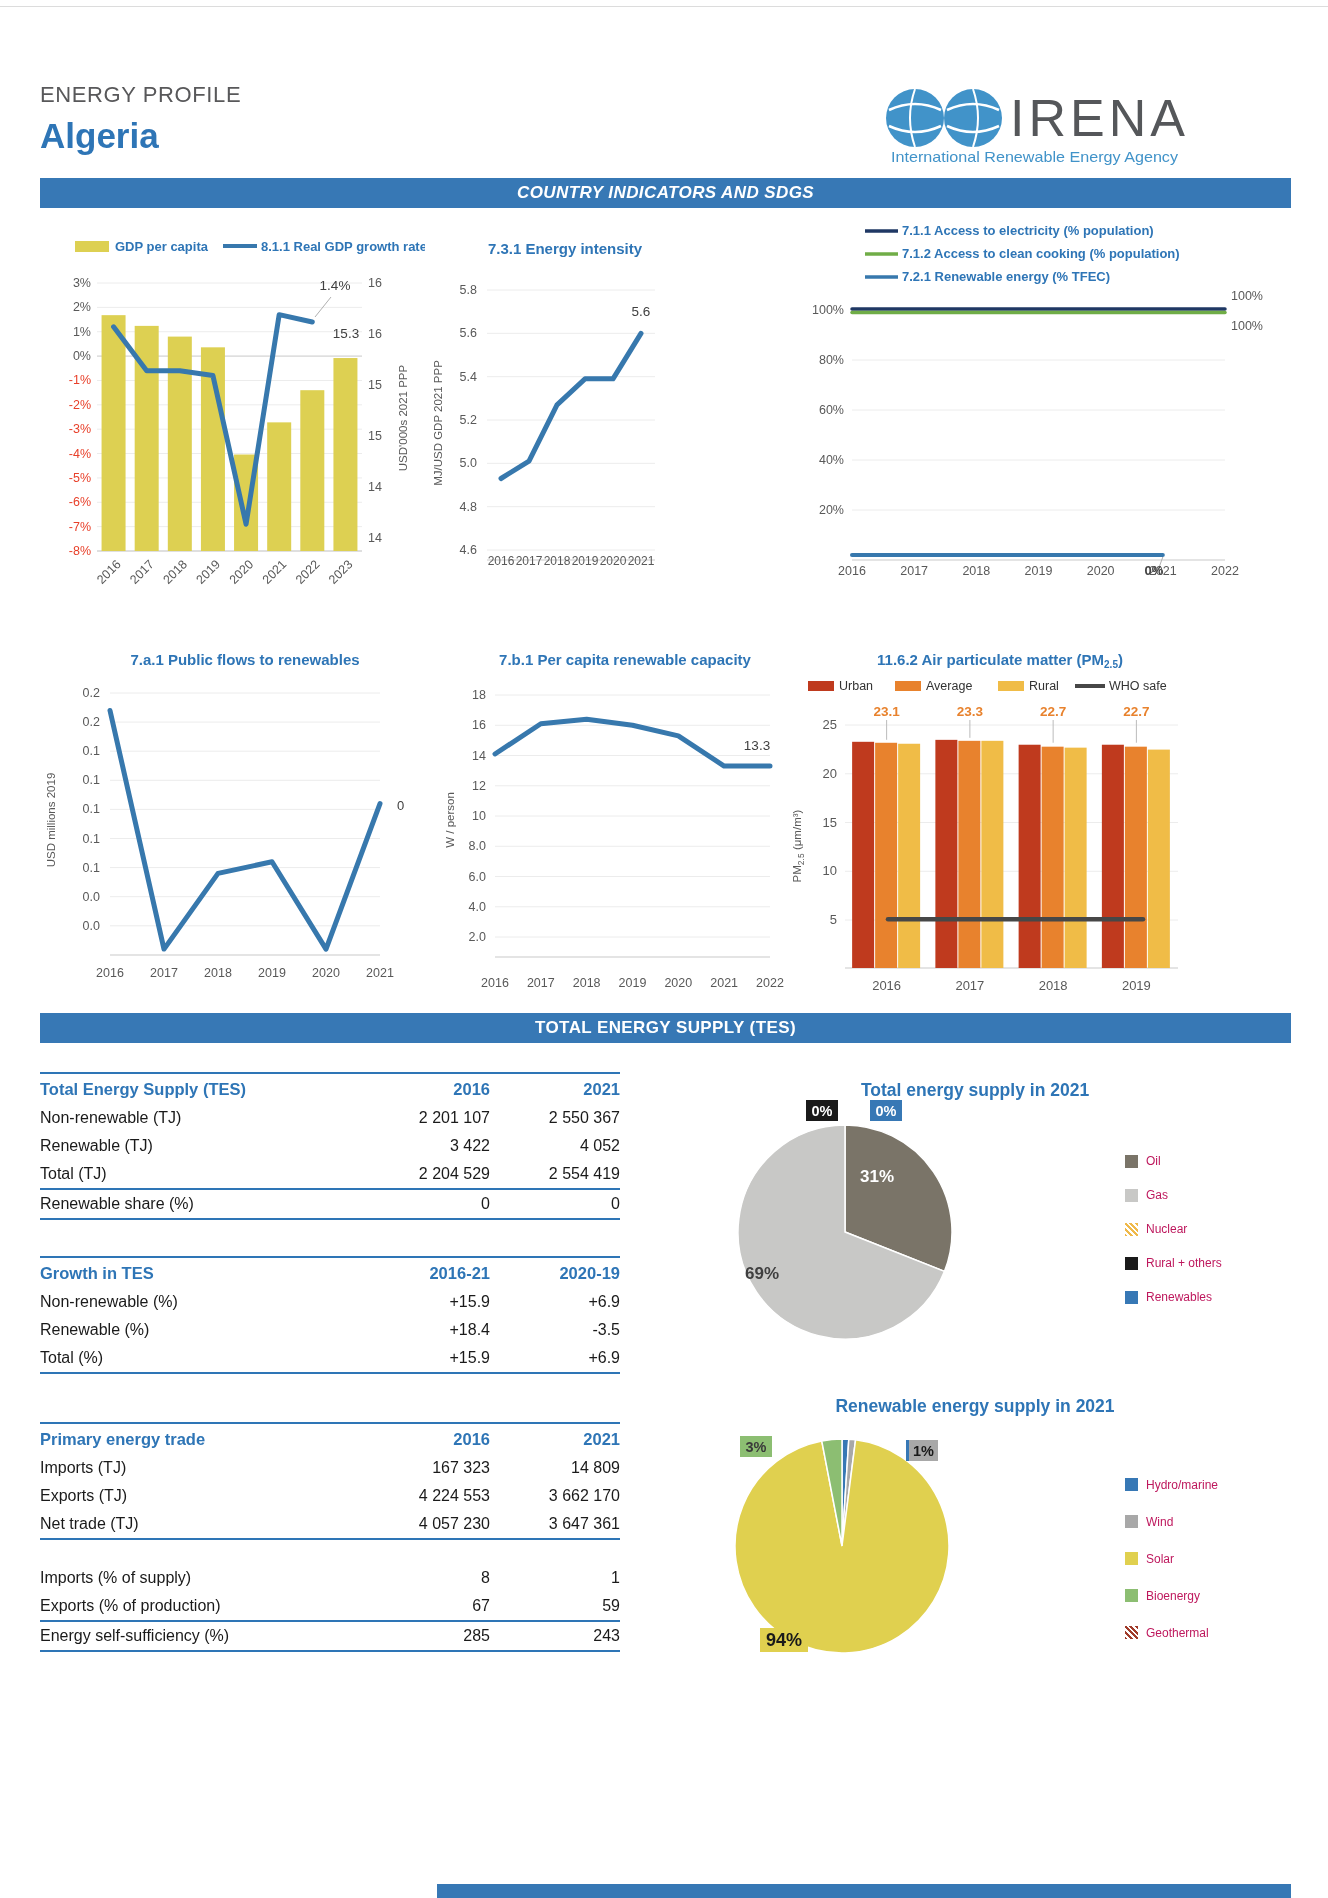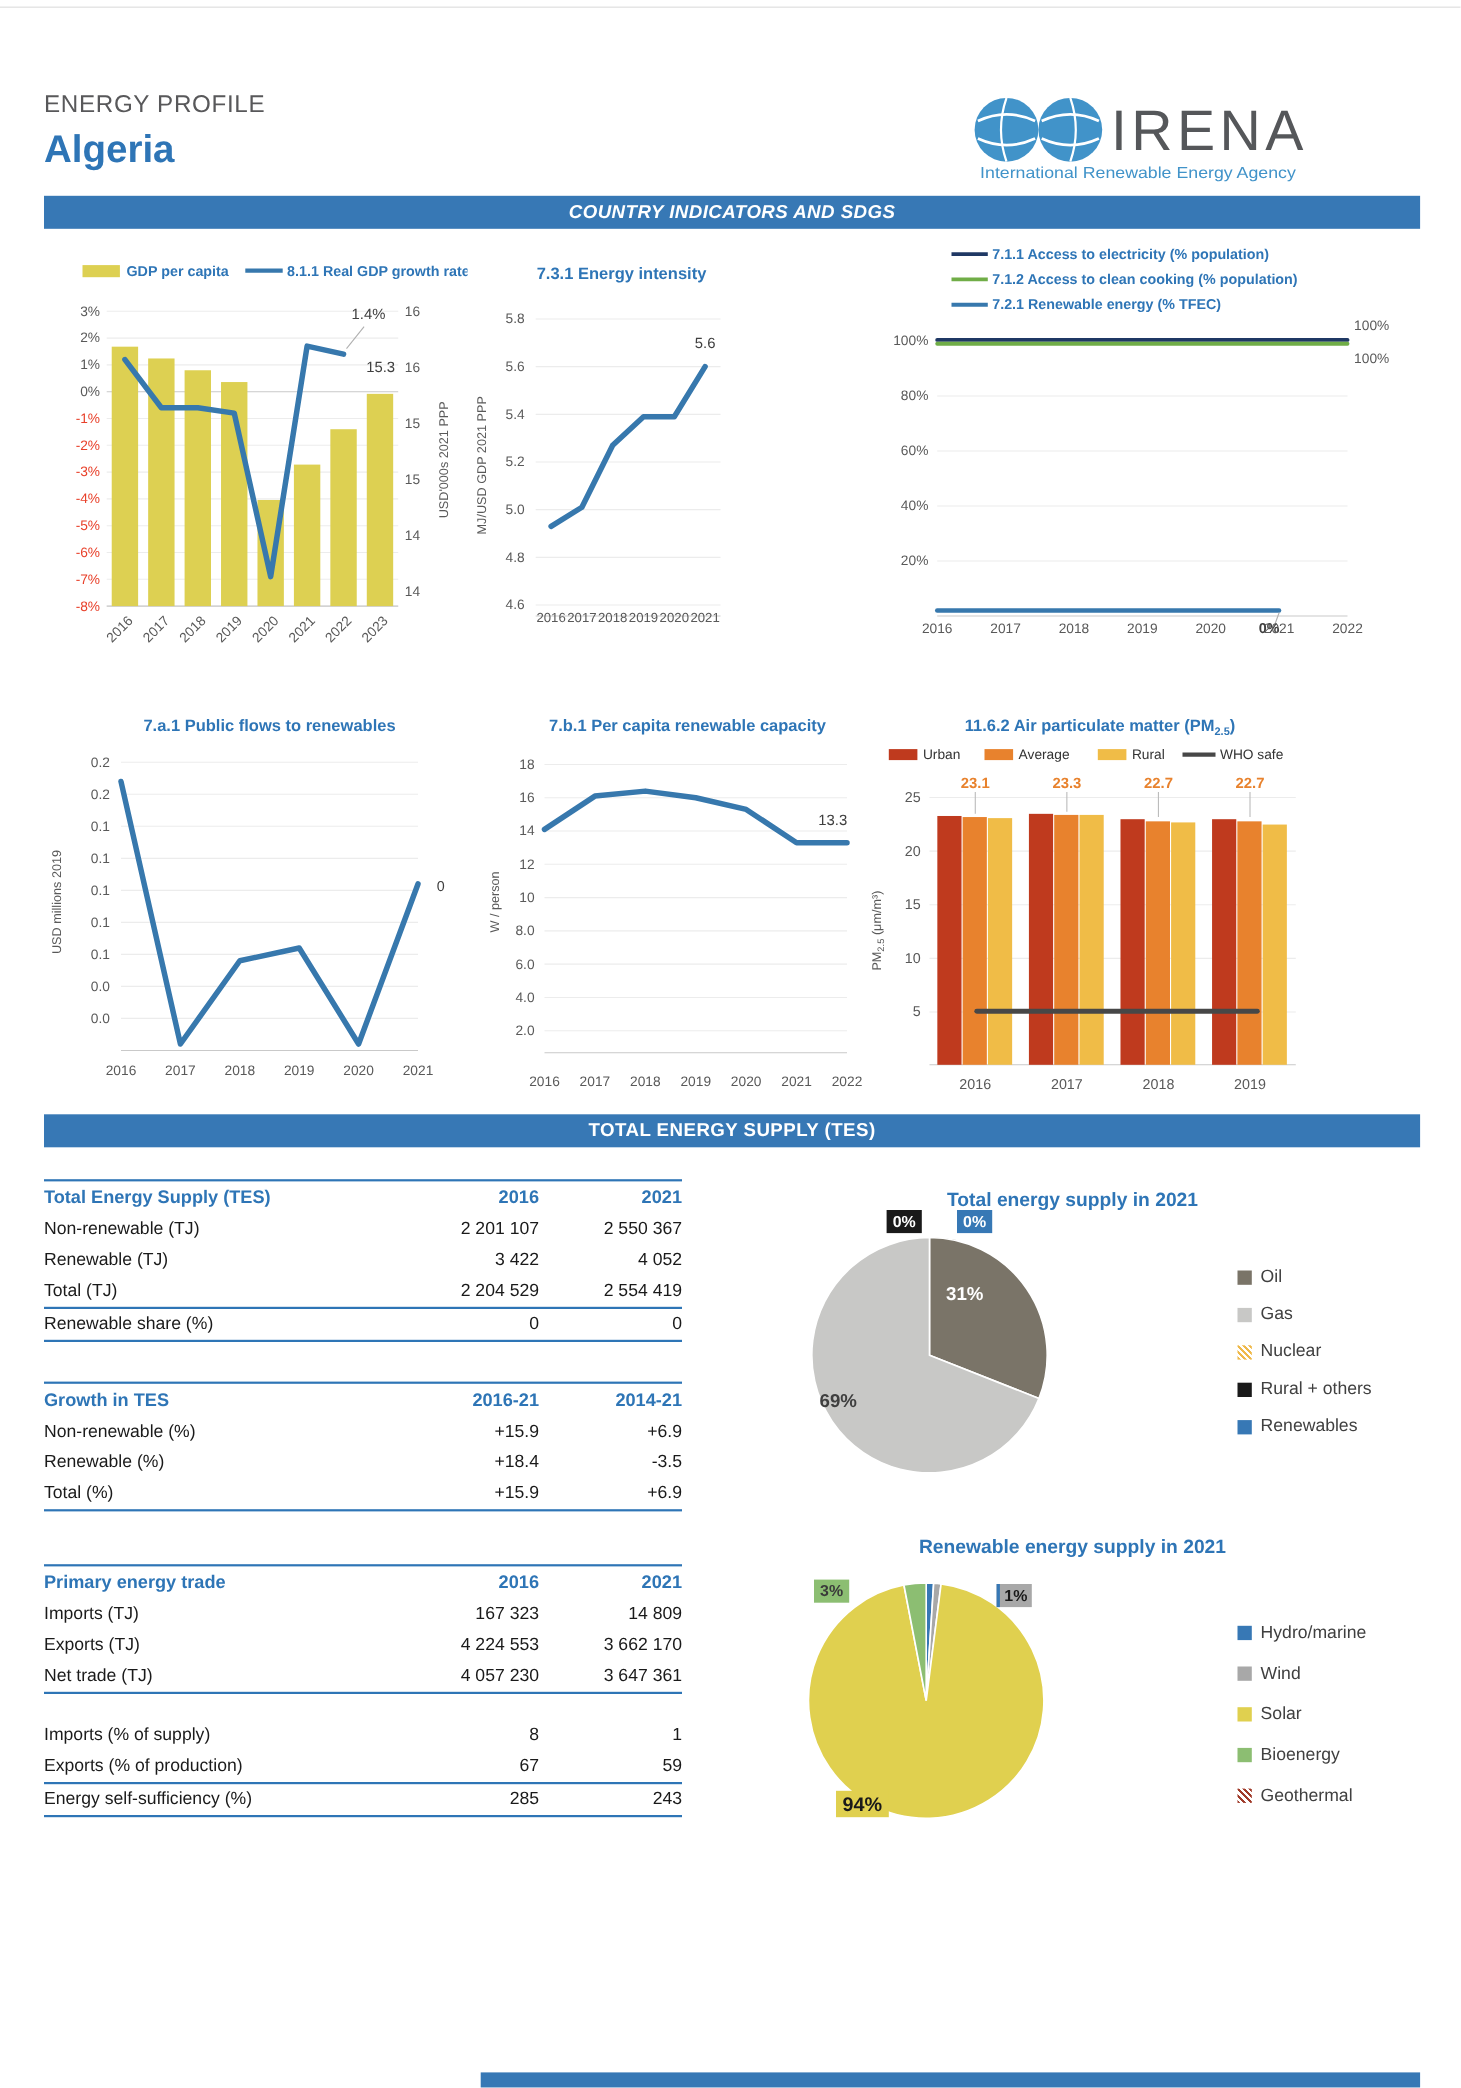--- a/index.html
+++ b/index.html
@@ -35,21 +35,21 @@
   .co-gray{left:246px;top:52px;background:#a8a8a8;color:#1a1a1a;border-left:3px solid #3778b5;}
   .co-solar{left:100px;top:240px;background:#e0d04f;color:#1a1a1a;font-size:18px;height:24px;min-width:48px;}
   .in-label{position:absolute;font-weight:bold;font-size:17px;}
   .il-oil{left:200px;top:95px;color:#ffffff;}
   .il-gas{left:85px;top:192px;color:#3f3f3f;}
   .pie-legend{position:absolute;left:465px;}
   #leg1{top:72px;} #leg2{top:78px;}
   .leg-row{display:flex;align-items:center;margin-bottom:0;}
   #leg1 .leg-row{height:34px;} #leg2 .leg-row{height:37px;}
   .leg-sw{width:13px;height:13px;margin-right:8px;flex:0 0 13px;}
-  .leg-lb{font-size:16px;color:#404040;}
+  .leg-lb{font-size:12px;color:#be185d;}
   .bottom-strip{position:absolute;left:437px;top:1884px;width:854px;height:14px;background:#3778b5;}
 </style>
 </head>
 <body>
 
 <div class="page">
   <div class="top-rule"></div>
 
   <div class="kicker">ENERGY PROFILE</div>
   <div class="country">Algeria</div>
@@ -329,21 +329,21 @@
         <div class="v">0</div>
         <div class="v">0</div>
       </div>
       <div class="bline"></div>
     </div>
   <div id="t-growth" class="dtable" style="left:40px;top:1256px">
       <div class="bline"></div>
       <div class="trow thead">
         <div class="lbl">Growth in TES</div>
         <div class="v">2016-21</div>
-        <div class="v">2014-21</div>
+        <div class="v">2020-19</div>
       </div>
       <div class="trow">
         <div class="lbl">Non-renewable (%)</div>
         <div class="v">+15.9</div>
         <div class="v">+6.9</div>
       </div>
       <div class="trow">
         <div class="lbl">Renewable (%)</div>
         <div class="v">+18.4</div>
         <div class="v">-3.5</div>

